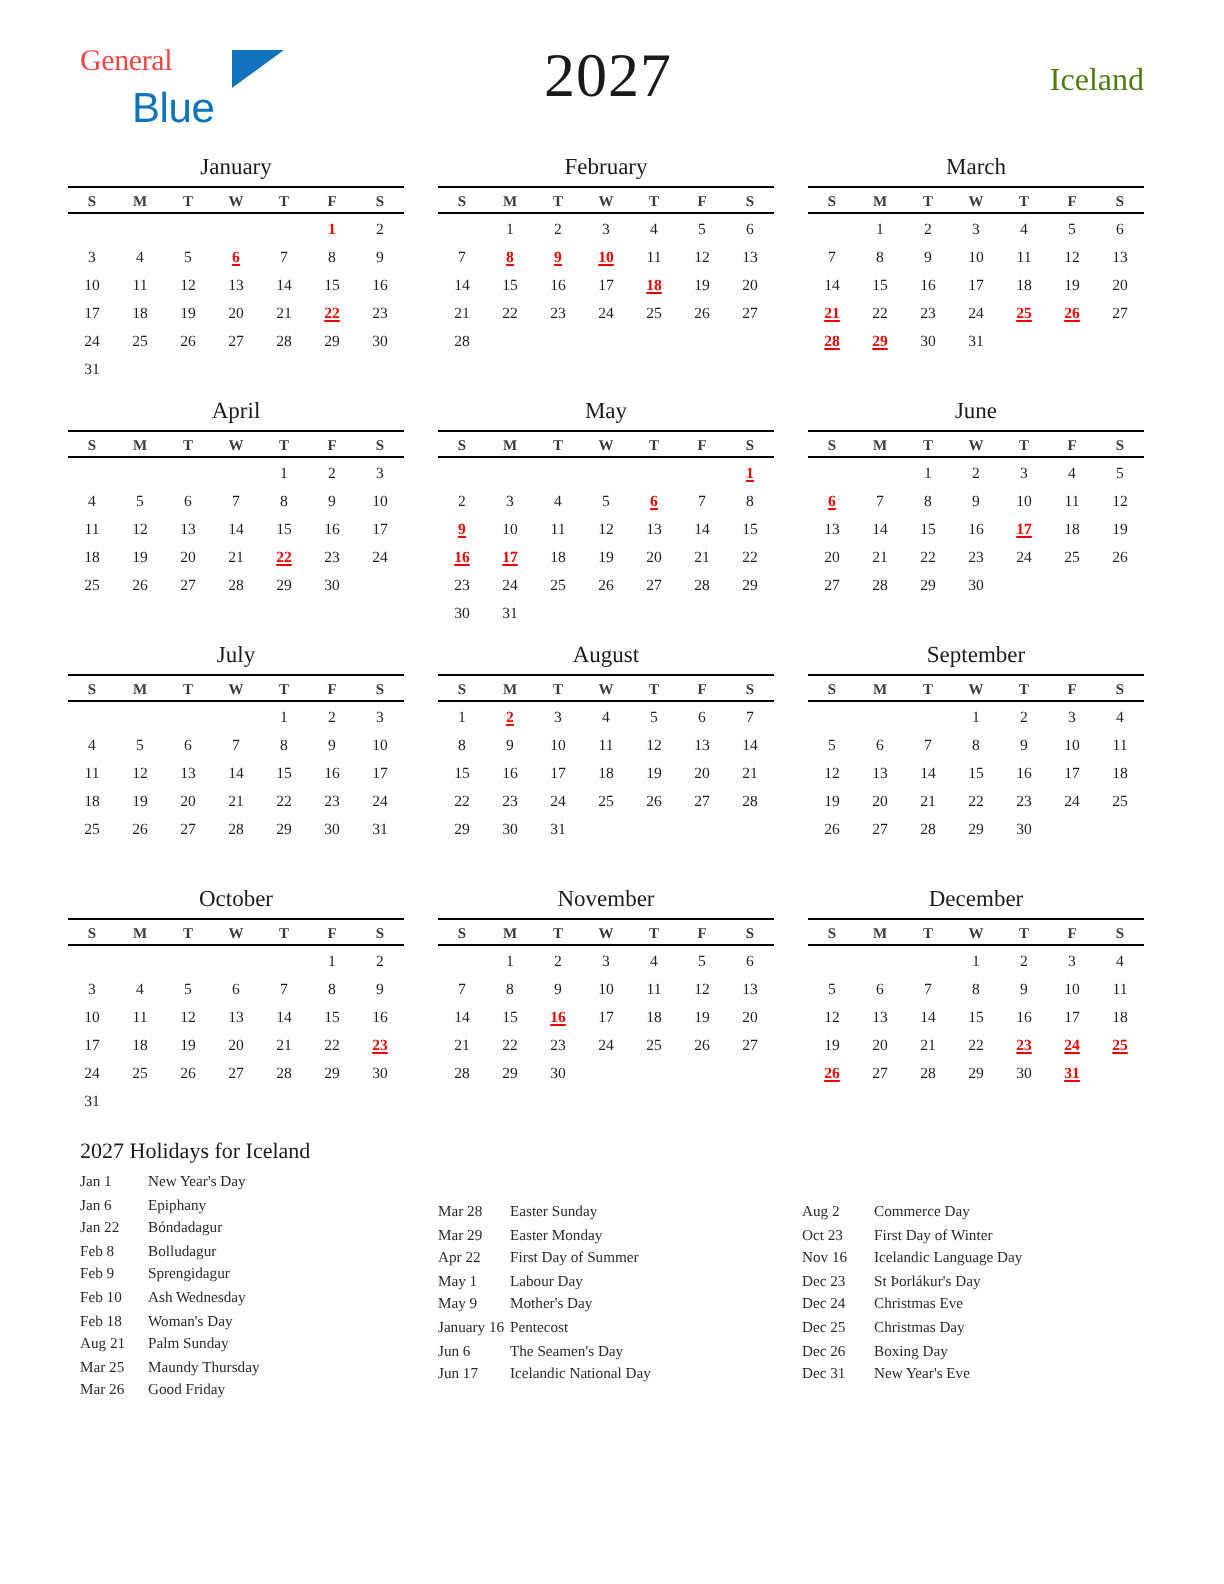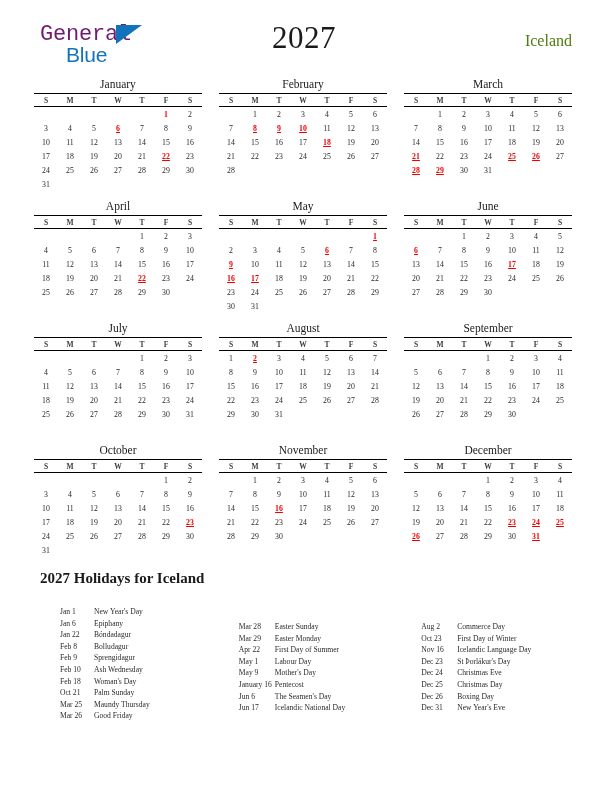--- a/index.html
+++ b/index.html
@@ -28,24 +28,24 @@
     position: absolute;
     left: 40px;
     top: 4px;
     width: 150px;
     height: 46px;
   }
   .logo-general {
     position: absolute;
     left: 0;
     top: 0;
-    font-family: Liberation Mono, monospace;
-    font-size: 22px;
+    font-family: Liberation Serif, serif;
+    font-size: 15px;
     letter-spacing: -0.2px;
-    color: #701a75;
+    color: #ef4444;
     line-height: 1;
   }
   .logo-blue {
     position: absolute;
     left: 26px;
     top: 20px;
     font-family: "Liberation Sans", sans-serif;
     font-size: 21px;
     letter-spacing: -0.2px;
     color: #1273bd;
@@ -145,32 +145,31 @@
 
   
   .holidays {
     position: absolute;
     left: 40px;
     top: 570px;
     width: 540px;
   }
   .holidays-title {
     font-family: "Liberation Serif", serif;
-    font-size: 15px;
-    font-weight: bold;
+    font-size: 11px;
+    font-weight: normal;
     color: #1a1a1a;
-    margin-bottom: 19px;
+    margin-bottom: 3px;
   }
   .holiday-cols {
     display: flex;
     align-items: flex-start;
   }
   .holiday-col {
     width: 180px;
-    margin-left: 20px;
   }
   .holiday-col.col2 { width: 175px; }
   .holiday-item {
     display: flex;
     font-family: "Liberation Serif", serif;
     font-size: 7.6px;
     color: #2a2a2a;
     line-height: 11.6px;
     height: 11.6px;
   }
@@ -1018,21 +1017,21 @@
         </div>
         <div class="holiday-item">
           <span class="holiday-date">Feb 10</span>
           <span class="holiday-name">Ash Wednesday</span>
         </div>
         <div class="holiday-item">
           <span class="holiday-date">Feb 18</span>
           <span class="holiday-name">Woman's Day</span>
         </div>
         <div class="holiday-item">
-          <span class="holiday-date">Oct 21</span>
+          <span class="holiday-date">Aug 21</span>
           <span class="holiday-name">Palm Sunday</span>
         </div>
         <div class="holiday-item">
           <span class="holiday-date">Mar 25</span>
           <span class="holiday-name">Maundy Thursday</span>
         </div>
         <div class="holiday-item">
           <span class="holiday-date">Mar 26</span>
           <span class="holiday-name">Good Friday</span>
         </div>

